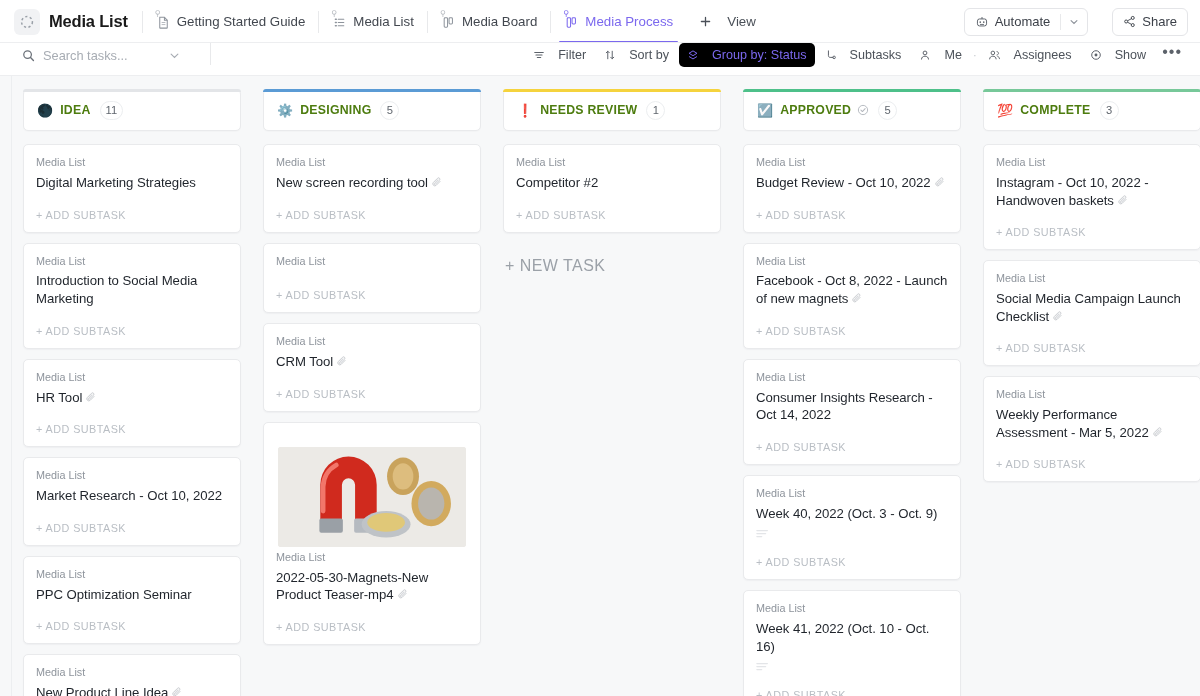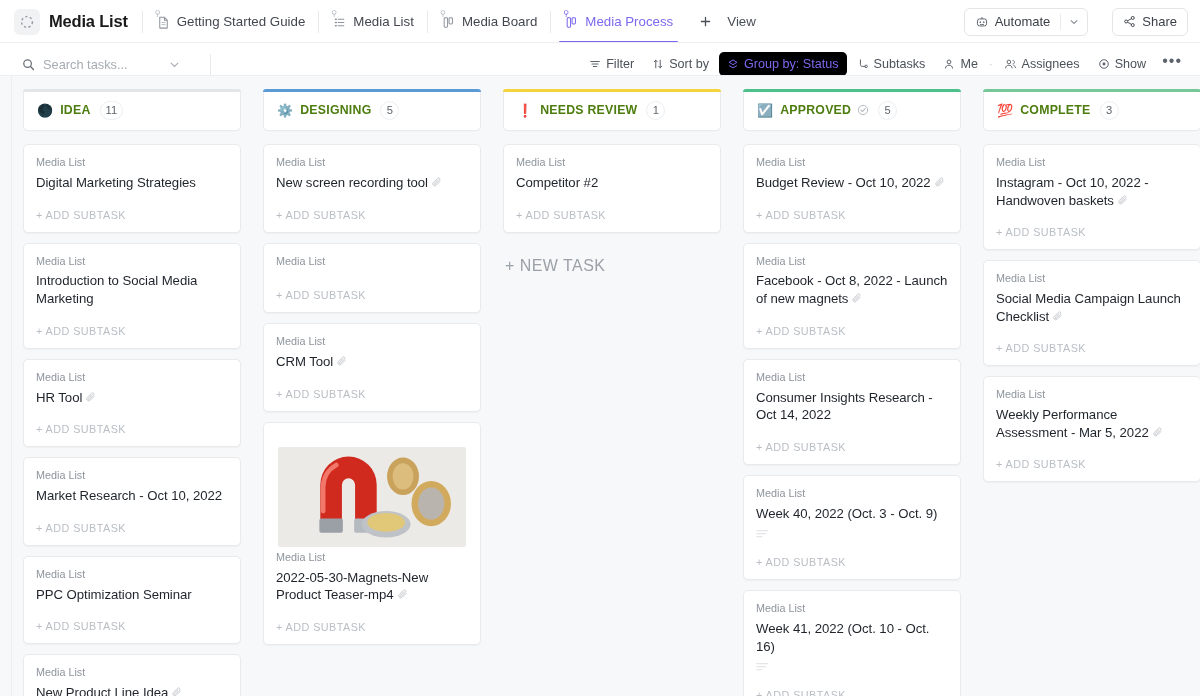--- a/index.html
+++ b/index.html
@@ -60,40 +60,40 @@
     border: 1px solid #e4e5e8; border-radius: 6px;
     font-size: 13px; color: #3c4149; background: #fff; cursor: pointer;
   }
   .pillbtn .seg { display: flex; align-items: center; gap: 6px; padding: 0 10px; height: 100%; }
   .pillbtn .sep { width: 1px; height: 16px; background: #e8e9eb; }
   .pillbtn .caret { padding: 0 8px; display: flex; align-items: center; height: 100%; color: #8b9098; }
   .share-btn { margin-left: 24px; }
 
   
   .filterbar {
-    height: 33px; display: flex; align-items: flex-end;
+    height: 33px; display: flex; align-items: flex-start;
     padding: 0 12px 0 14px; background: #fff; position: relative;
   }
   .filterbar:after {
     content: ""; position: absolute; left: 0; right: 0; bottom: 0;
     height: 1px; background: #edeef0;
   }
   .search-wrap {
     display: flex; align-items: center; gap: 8px;
     width: 192px; height: 24px; padding: 0 8px; color: #9aa0a8;
   }
   .search-input {
     border: none; outline: none; background: transparent;
     font-size: 12.8px; color: #3c4149; width: 118px;
     font-family: "Liberation Sans", sans-serif;
   }
   .search-input::placeholder { color: #a7acb3; }
   .fb-right { display: flex; align-items: center; gap: 2px; }
   .fb-item {
-    display: flex; align-items: center; gap: 5px;
+    display: flex; align-items: center; gap: 13px;
     height: 24px; padding: 0 8px; border-radius: 5px;
     font-size: 12.6px; color: #4c525a; cursor: pointer; white-space: nowrap;
   }
   .fb-item.hl { background: #000000; color: #7b68ee; }
   .fb-dot { color: #c3c7cc; font-size: 11px; padding: 0 1px; }
   .fb-more { color: #5c626a; font-size: 16px; letter-spacing: 1px; padding: 0 6px 6px 6px; cursor: pointer; }
 
   
   .board {
     position: relative;

